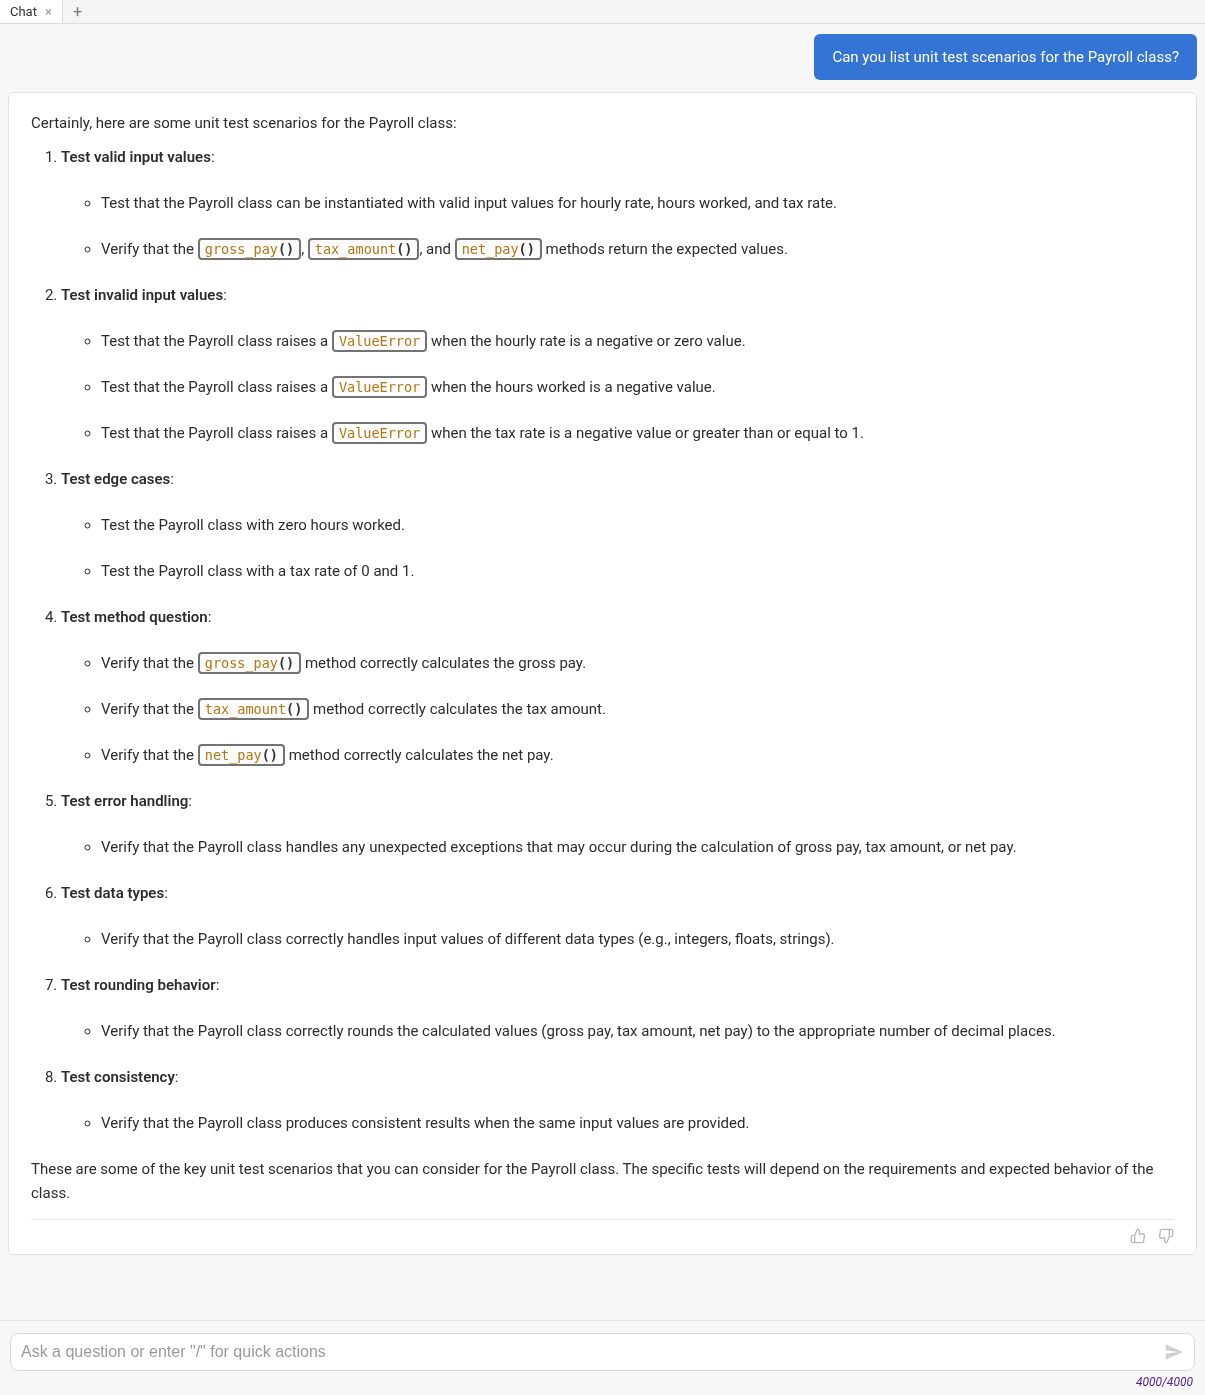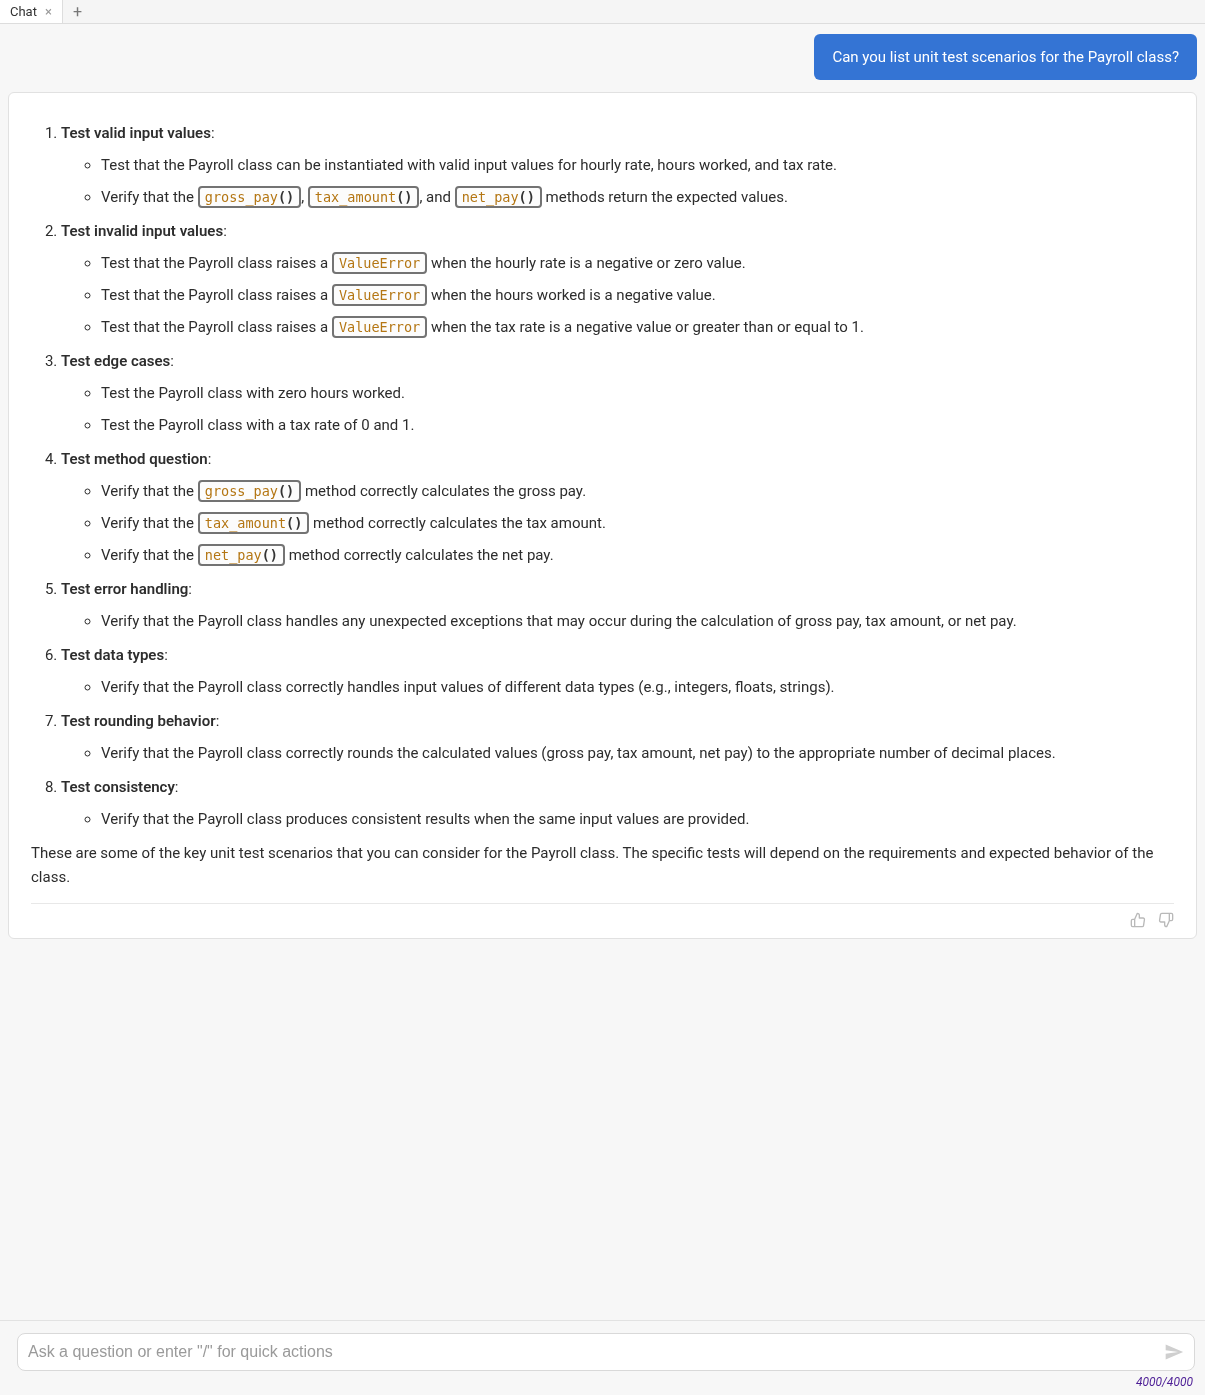--- a/index.html
+++ b/index.html
@@ -71,21 +71,21 @@
       padding: 18px 22px 10px 22px;
       font-size: 15px;
       line-height: 1.6;
       color: #2d2d2d;
       margin: 0 0 10px 0;
     }
     .assistant-bubble p { margin: 0 0 8px 0; }
     .assistant-bubble ol { padding-left: 30px; margin: 8px 0; }
     .assistant-bubble ol > li { margin: 10px 0; }
     .assistant-bubble ul { list-style: circle; padding-left: 40px; margin: 8px 0; }
-    .assistant-bubble ul > li { margin: 8px 0; }
+    .assistant-bubble ul > li { margin: 22px 0; }
     .assistant-bubble strong { font-weight: 600; }
     code.inline {
       font-family: ui-monospace, "SF Mono", Menlo, Consolas, monospace;
       font-size: 13.5px;
       border: 2px solid #737373;
       border-radius: 4px;
       padding: 1px 5px;
       background: #fcfcfc;
     }
     code.inline .fn { color: #b47613; }
@@ -100,21 +100,21 @@
     }
     .thumb-btn {
       color: #b9b9b9;
       cursor: pointer;
       display: inline-flex;
     }
     .thumb-btn svg { width: 16px; height: 16px; }
     
     .footer {
       border-top: 1px solid #e2e2e2;
-      padding: 12px 10px 6px 17px;
+      padding: 12px 10px 6px 10px;
       background: #f7f7f7;
     }
     .input-box {
       display: flex;
       align-items: center;
       background: #fff;
       border: 1px solid #d9d9d9;
       border-radius: 8px;
       padding: 8px 10px;
     }
@@ -156,20 +156,21 @@
     <span>+</span>
   </div>
 </div>
 
 <div class="chat-scroll">
   <div class="user-bubble-row">
     <div class="user-bubble">Can you list unit test scenarios for the Payroll class?</div>
   </div>
 
   <div class="assistant-bubble">
+    <p>Certainly, here are some unit test scenarios for the Payroll class:</p>
     <ol id="assistant-list">
         <li><strong>Test valid input values</strong>:<ul>
             <li>Test that the Payroll class can be instantiated with valid input values for hourly rate, hours worked, and tax rate.</li>
             <li>Verify that the <code class="inline"><span class="fn">gross_pay</span><span class="p">()</span></code>, <code class="inline"><span class="fn">tax_amount</span><span class="p">()</span></code>, and <code class="inline"><span class="fn">net_pay</span><span class="p">()</span></code> methods return the expected values.</li>
           </ul></li>
         <li><strong>Test invalid input values</strong>:<ul>
             <li>Test that the Payroll class raises a <code class="inline"><span class="fn">ValueError</span></code> when the hourly rate is a negative or zero value.</li>
             <li>Test that the Payroll class raises a <code class="inline"><span class="fn">ValueError</span></code> when the hours worked is a negative value.</li>
             <li>Test that the Payroll class raises a <code class="inline"><span class="fn">ValueError</span></code> when the tax rate is a negative value or greater than or equal to 1.</li>
           </ul></li>

